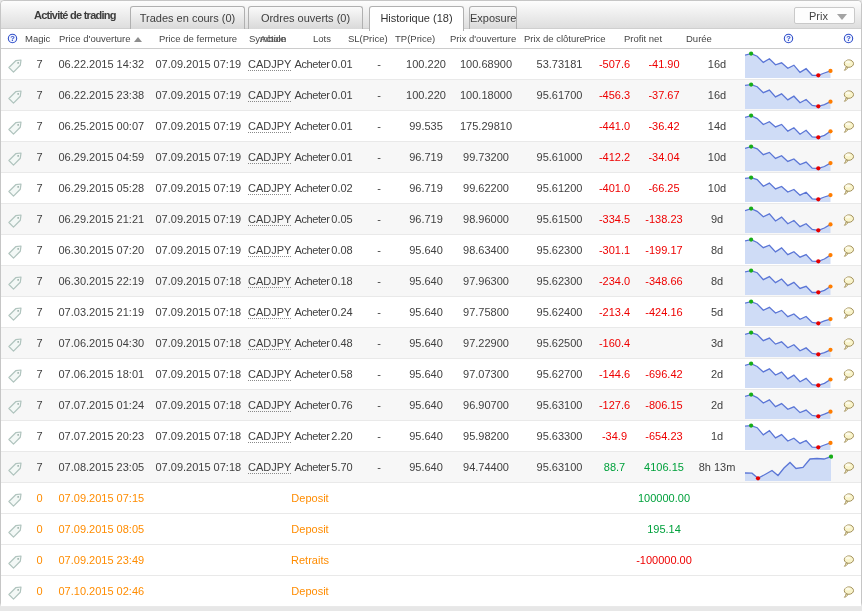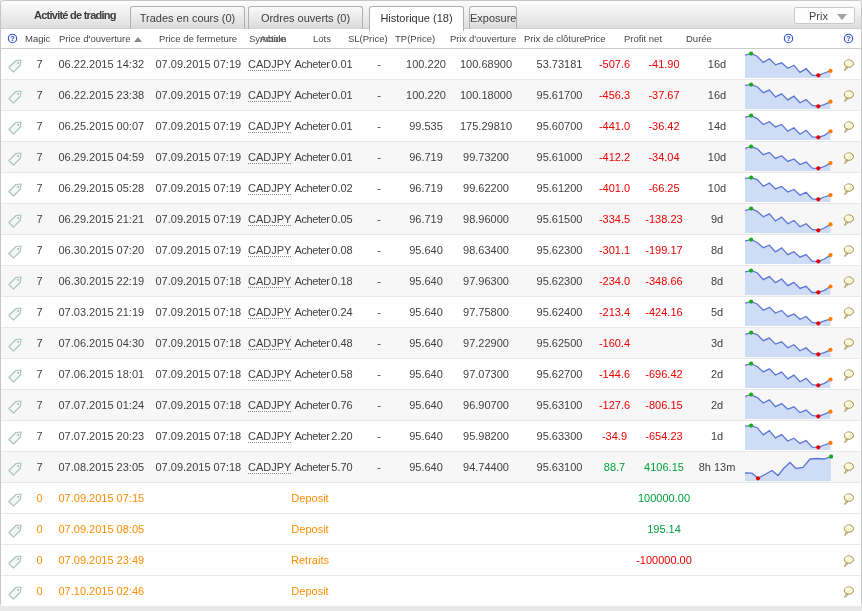--- a/index.html
+++ b/index.html
@@ -156,21 +156,20 @@
       </svg>
       <span class="cc c-magic">7</span>
       <span class="cl c-do">06.25.2015 00:07</span>
       <span class="cl c-dc">07.09.2015 07:19</span>
       <span class="cl c-sym"><u>CADJPY</u></span>
       <span class="cc c-act ach">Acheter</span>
       <span class="cc c-lots">0.01</span>
       <span class="cc c-sl">-</span>
       <span class="cc c-tp">99.535</span>
       <span class="cc c-op">175.29810</span>
-      <span class="cc c-cp">95.60700</span>
       <span class="cc c-pips neg">-441.0</span>
       <span class="cc c-pf neg">-36.42</span>
       <span class="cc c-dur">14d</span>
       <svg class="spark" width="88" height="27" viewBox="0 0 88 27">
         <polygon points="0,27 0.0,4.4 6.1,2.6 12.2,5.6 18.3,11.5 24.4,8.7 30.5,13.9 36.6,11.4 42.8,18.1 48.9,14.7 55.0,21.2 61.1,17.3 67.2,23.9 73.3,24.3 79.4,22.4 85.5,18.3 85.5,27" fill="#cfdcf6"></polygon>
         <polyline points="0.0,4.4 6.1,2.6 12.2,5.6 18.3,11.5 24.4,8.7 30.5,13.9 36.6,11.4 42.8,18.1 48.9,14.7 55.0,21.2 61.1,17.3 67.2,23.9 73.3,24.3 79.4,22.4 85.5,18.3" fill="none" stroke="#5b76d6" stroke-width="1.3"></polyline>
         <circle cx="85.5" cy="18.3" r="2.1" fill="#ff7d00"></circle>
         <circle cx="73.3" cy="24.3" r="2.1" fill="#e60000"></circle>
         <circle cx="6.1" cy="2.6" r="2.1" fill="#17ad17"></circle>
       </svg>

